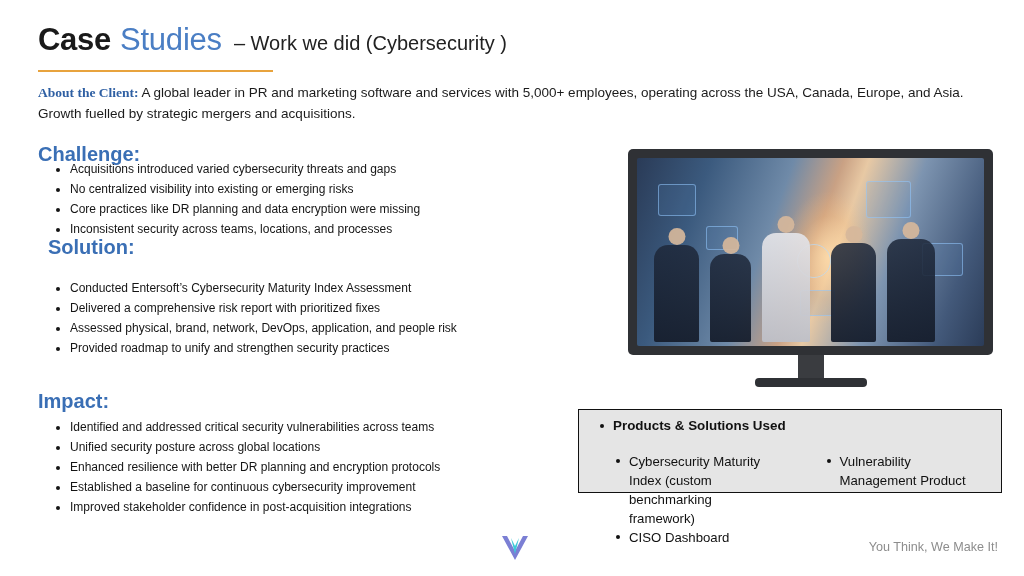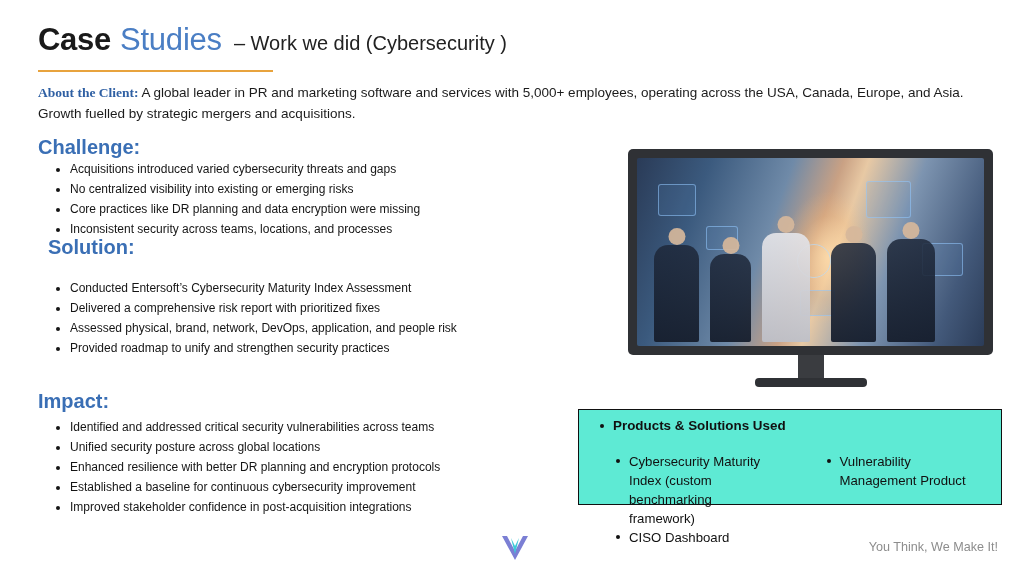--- a/index.html
+++ b/index.html
@@ -71,21 +71,21 @@
   }
 
   
   .section-head {
     position: absolute;
     left: 38px;
     font-size: 20px;
     font-weight: bold;
     color: #3a6fb5;
   }
-  #head-challenge { top: 136px; }
+  #head-challenge { top: 143px; }
   #head-solution  { top: 236px; margin-left: 10px; }
   #head-impact    { top: 390px; }
 
   
   ul.bullets {
     position: absolute;
     left: 44px;
     margin: 0;
     padding: 0 0 0 26px;
     list-style: none;
@@ -206,23 +206,23 @@
     background: #2f3135;
     border-radius: 4px;
   }
 
   
   .products-box {
     position: absolute;
     left: 578px;
     top: 409px;
     width: 424px;
-    height: 96px;
+    height: 84px;
     border: 1.4px solid #111111;
-    background: #5eead4;
+    background: #e5e5e5;
     padding: 8px 12px 8px 16px;
   }
   .products-title {
     font-size: 13.4px;
     font-weight: bold;
     color: #111111;
     position: relative;
     margin-left: 18px;
     margin-bottom: 3px;
   }

